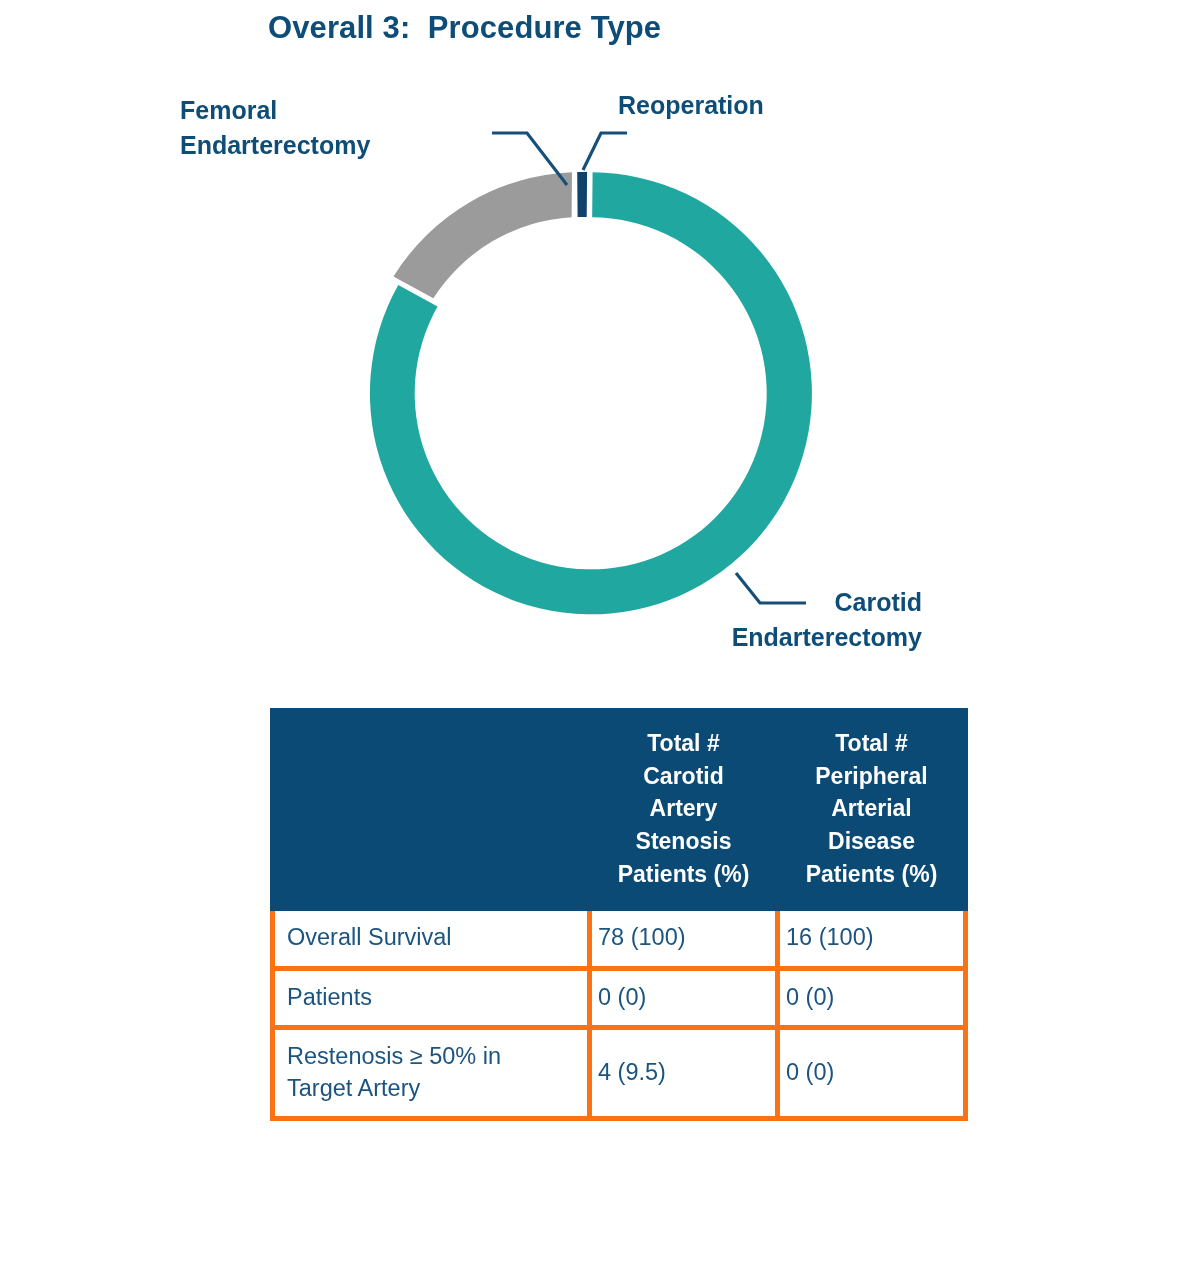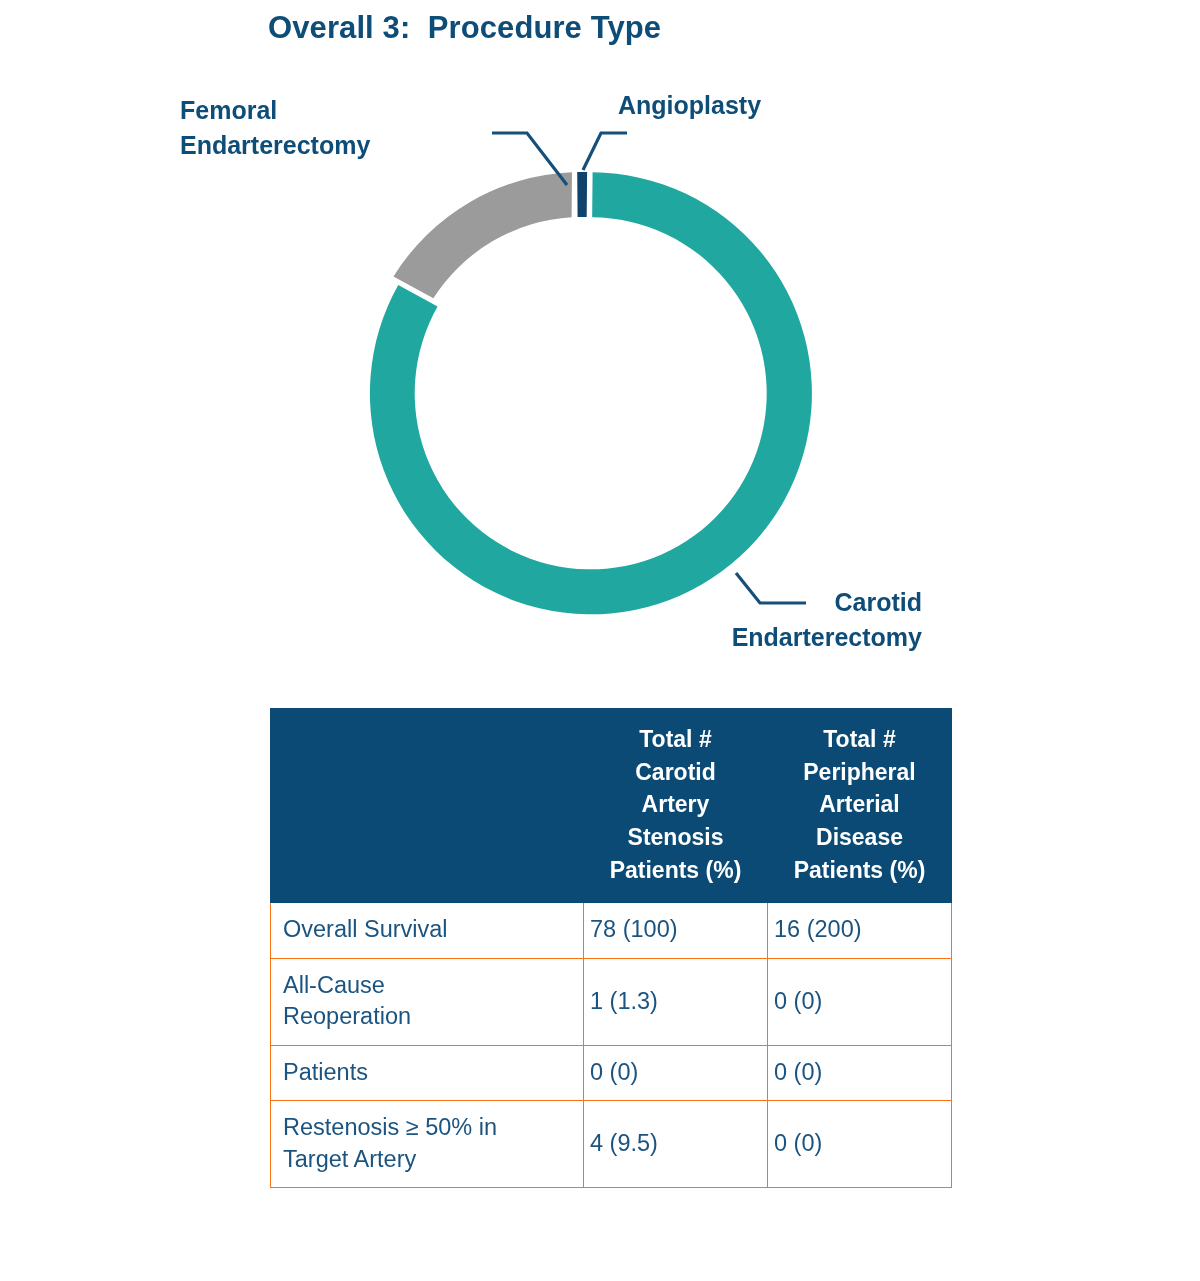--- a/index.html
+++ b/index.html
@@ -72,21 +72,21 @@
   #results-table {
     position: absolute;
     left: 270px;
     top: 708px;
     width: 642px;
     border-collapse: collapse;
     table-layout: fixed;
   }
   #results-table th,
   #results-table td {
-    border: 1px solid #f97316;
+    border: 5px solid #f97316;
     padding: 0;
     vertical-align: middle;
   }
   #results-table thead th {
     background: #0b4a75;
     color: #ffffff;
     font-size: 23px;
     font-weight: bold;
     line-height: 1.42;
     border-color: #0b4a75;
@@ -144,47 +144,42 @@
 
     <polyline points="736,573 760,603 806,603" fill="none" stroke="#164f79" stroke-width="3.2" stroke-linejoin="miter" stroke-linecap="butt"></polyline>
   </svg>
 
   <div class="callout-label" id="label-femoral">
     <div>Femoral</div>
     <div>Endarterectomy</div>
   </div>
 
   <div class="callout-label" id="label-brachial">
-    <div>Angioplasty</div>
+    <div>Reoperation</div>
   </div>
 
   <div class="callout-label" id="label-carotid">
     <div>Carotid</div>
     <div>Endarterectomy</div>
   </div>
 </div>
 
 <table id="results-table">
   <thead>
     <tr>
       <th class="col-label th-blank"></th>
       <th class="col-val">Total #<br>Carotid<br>Artery<br>Stenosis<br>Patients (%)</th>
       <th class="col-val">Total #<br>Peripheral<br>Arterial<br>Disease<br>Patients (%)</th>
     </tr>
   </thead>
   <tbody id="table-body">
       <tr>
         <td class="cell-label col-label">Overall Survival</td>
         <td class="cell-value col-val">78 (100)</td>
-        <td class="cell-value col-val">16 (200)</td>
-      </tr>
-      <tr>
-        <td class="cell-label col-label">All-Cause<br>Reoperation</td>
-        <td class="cell-value col-val">1 (1.3)</td>
-        <td class="cell-value col-val">0 (0)</td>
+        <td class="cell-value col-val">16 (100)</td>
       </tr>
       <tr>
         <td class="cell-label col-label">Patients</td>
         <td class="cell-value col-val">0 (0)</td>
         <td class="cell-value col-val">0 (0)</td>
       </tr>
       <tr>
         <td class="cell-label col-label">Restenosis ≥ 50% in<br>Target Artery</td>
         <td class="cell-value col-val">4 (9.5)</td>
         <td class="cell-value col-val">0 (0)</td>

